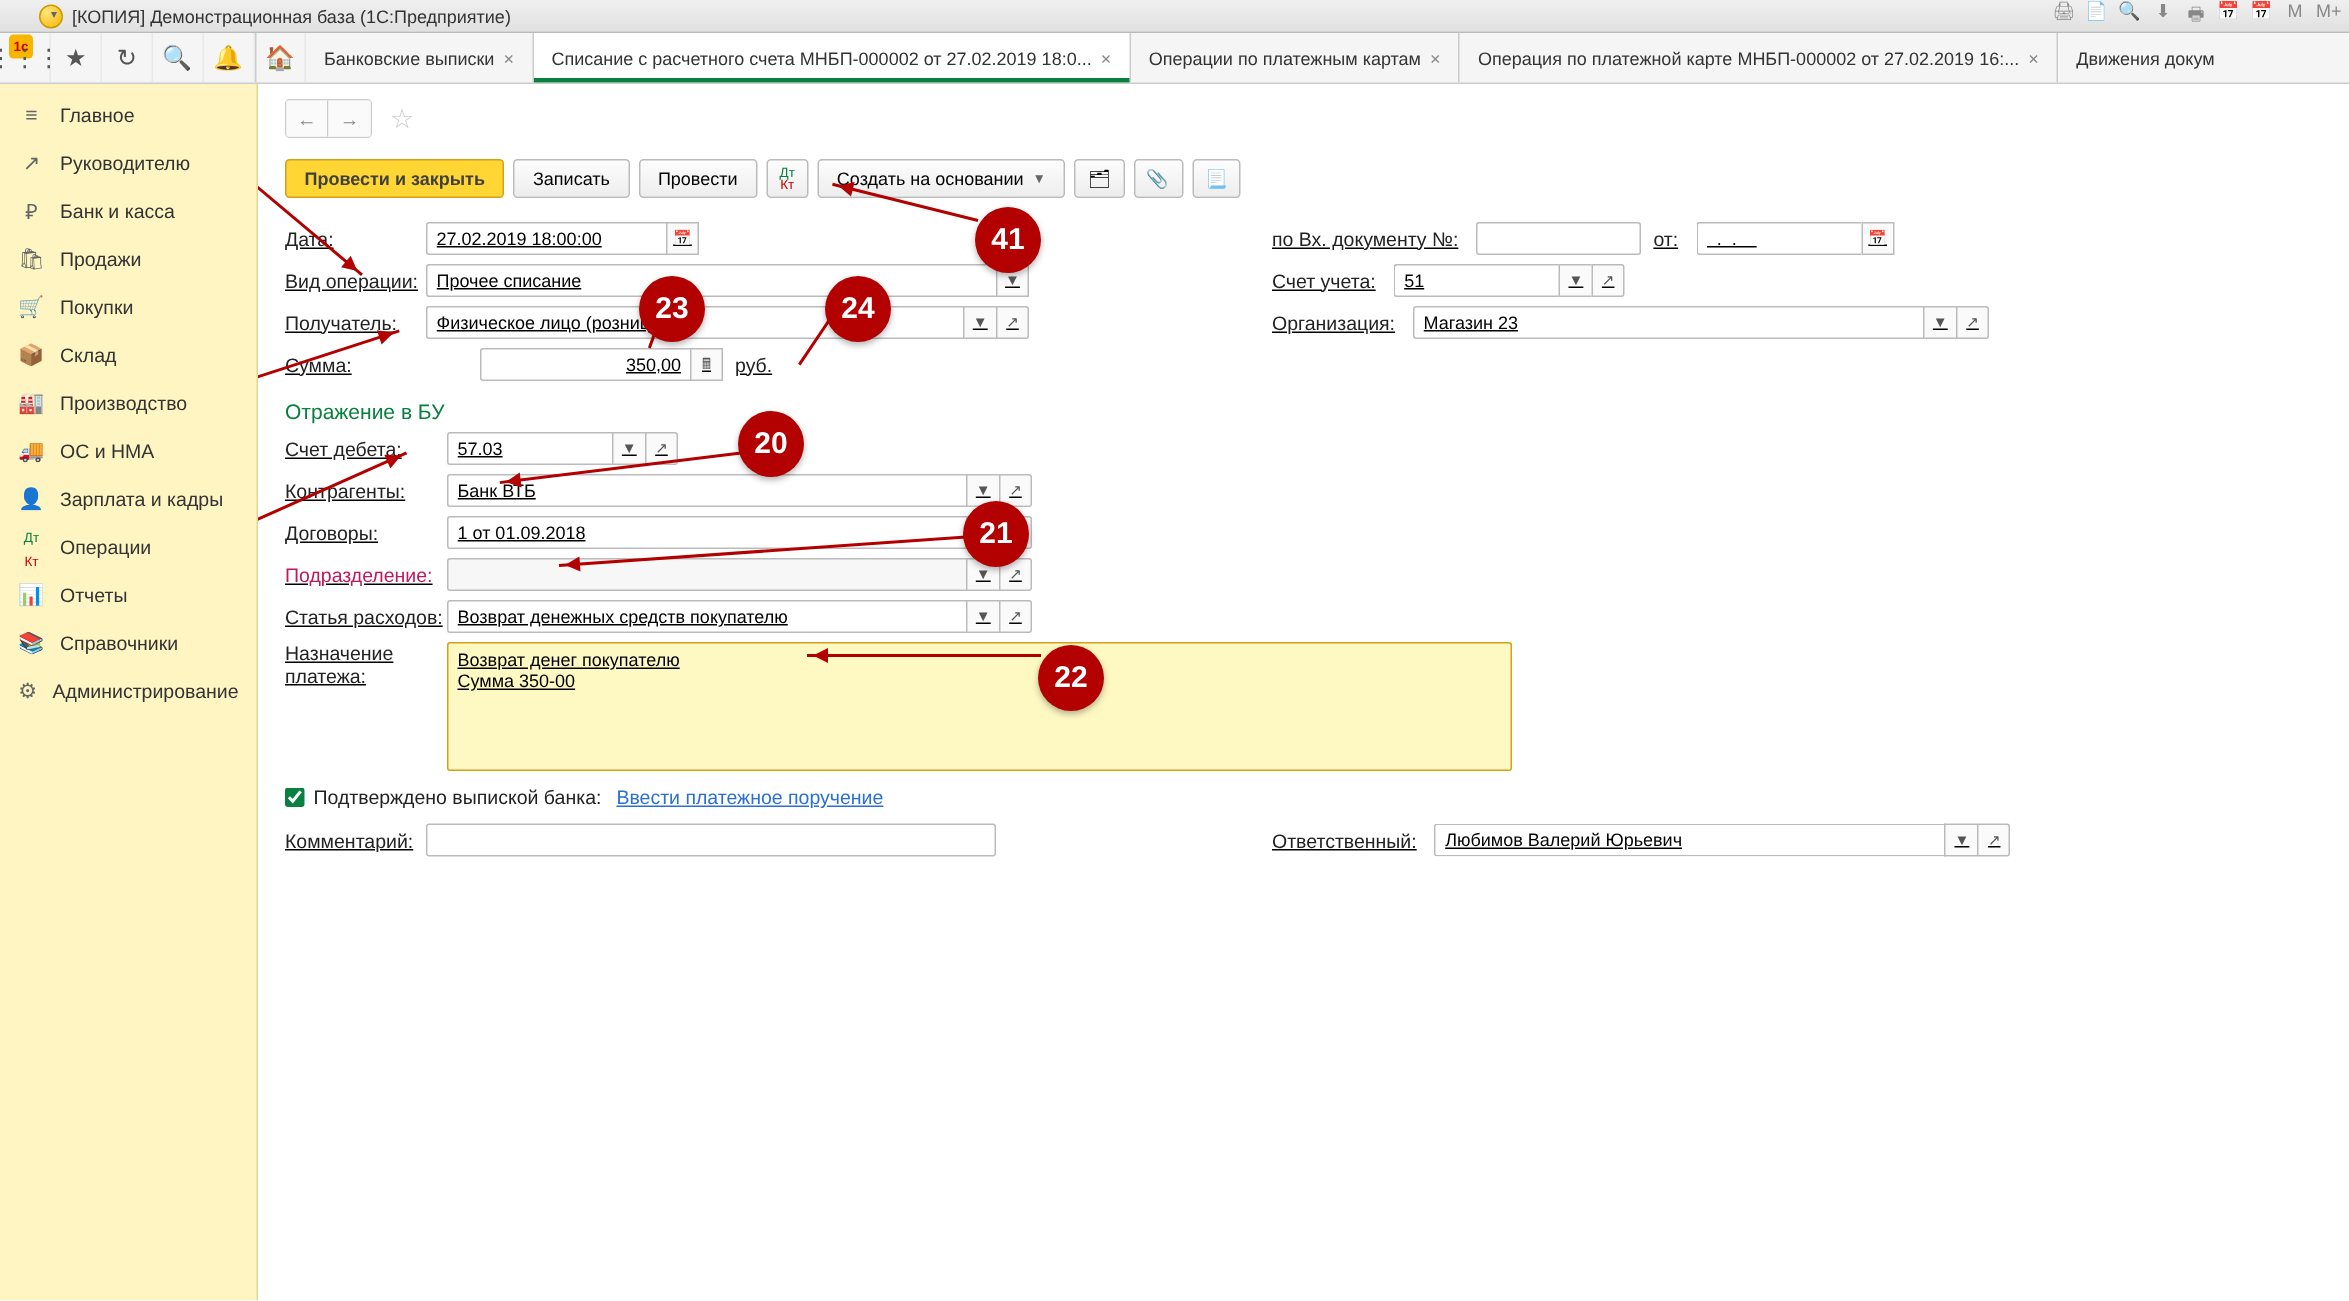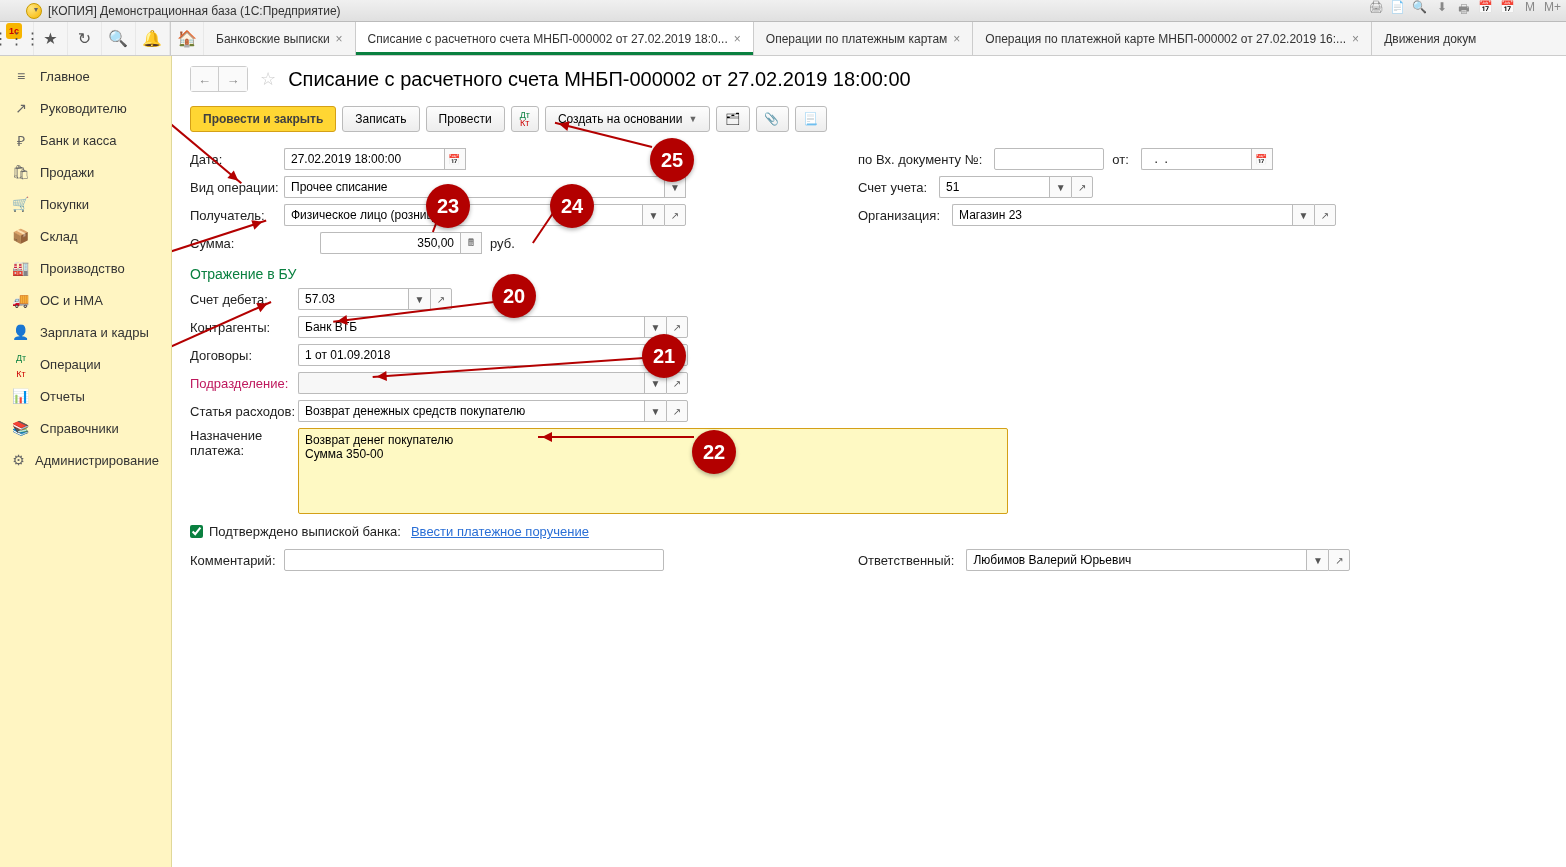--- a/index.html
+++ b/index.html
@@ -46,21 +46,21 @@
 .input.med { width: 160px; }
 .input.sm { width: 110px; }
 .input.money { text-align:right; }
 .combo { display:flex; }
 .combo .input { border-right:none; border-radius:2px 0 0 2px; }
 .combo .dd, .combo .pop { width:22px; height:22px; border:1px solid #bbb; display:flex; align-items:center; justify-content:center; font-size:10px; color:#555; cursor:pointer; background:#fafafa;}
 .combo .dd{ border-right:none;}
 .combo .pop{ border-radius:0 2px 2px 0;}
 .combo .dd:only-of-type{border-right:1px solid #bbb;}
 
-.two-col { display:flex; gap:28px; align-items:center; margin-bottom:6px;}
+.two-col { display:flex; gap:18px; align-items:center; margin-bottom:6px;text-decoration:underline;}
 .two-col .left-col{ display:flex; align-items:center; gap:8px; width:640px;}
 .two-col .right-col{ display:flex; align-items:center; gap:8px;}
 
 textarea.input { height:86px; width:710px; padding:4px 6px; resize:none; font-family:Arial; border:1px solid #d4a017; background:#fef9c3;}
 
 .checkbox-row{ display:flex; align-items:center; gap:6px; margin:10px 0;}
 .checkbox-row input{ accent-color:#0a8040;}
 .link{ color:#2a6fd6; text-decoration:underline; cursor:pointer;}
 
 .annot { position:absolute; width:44px; height:44px; border-radius:50%; background:#b30000; color:#fff; display:flex; align-items:center; justify-content:center; font-size:20px; font-weight:bold; z-index:50; box-shadow:0 2px 4px rgba(0,0,0,0.3);}
@@ -178,21 +178,20 @@
   </div>
 
   <div class="content">
 
     <div class="header-row">
       <div class="navarrow-group">
         <div class="navarrow">←</div>
         <div class="navarrow">→</div>
       </div>
       <span class="star">☆</span>
-      <h1 class="page-title">Списание с расчетного счета МНБП-000002 от 27.02.2019 18:00:00</h1>
     </div>
 
     <div class="actions">
       <button class="btn primary">Провести и закрыть</button>
       <button class="btn">Записать</button>
       <button class="btn">Провести</button>
       <button class="btn iconbtn">
           <span class="dtkt"><span class="dt">Дт</span><br><span class="kt">Кт</span></span>
         </button>
       <button class="btn">
@@ -371,17 +370,17 @@
 
     <div class="annot" style="top:374px; left:520px">22</div>
     <div class="arrow rev" style="top:380px; left:366px; width:156px; transform:rotate(0deg);"></div>
 
     <div class="annot" style="top:128px; left:254px">23</div>
     <div class="arrow" style="top:128px; left:228px; width:50px; transform:rotate(-70deg); transform-origin:right center;"></div>
 
     <div class="annot" style="top:128px; left:378px">24</div>
     <div class="arrow" style="top:128px; left:330px; width:70px; transform:rotate(-56deg); transform-origin:right center;"></div>
 
-    <div class="annot" style="top:82px; left:478px">25</div>
+    <div class="annot" style="top:82px; left:478px">41</div>
     <div class="arrow rev" style="top:90px; left:380px; width:100px; transform:rotate(14deg); transform-origin:right center;"></div>
 
   </div>
 </div>
 
 </body></html>

